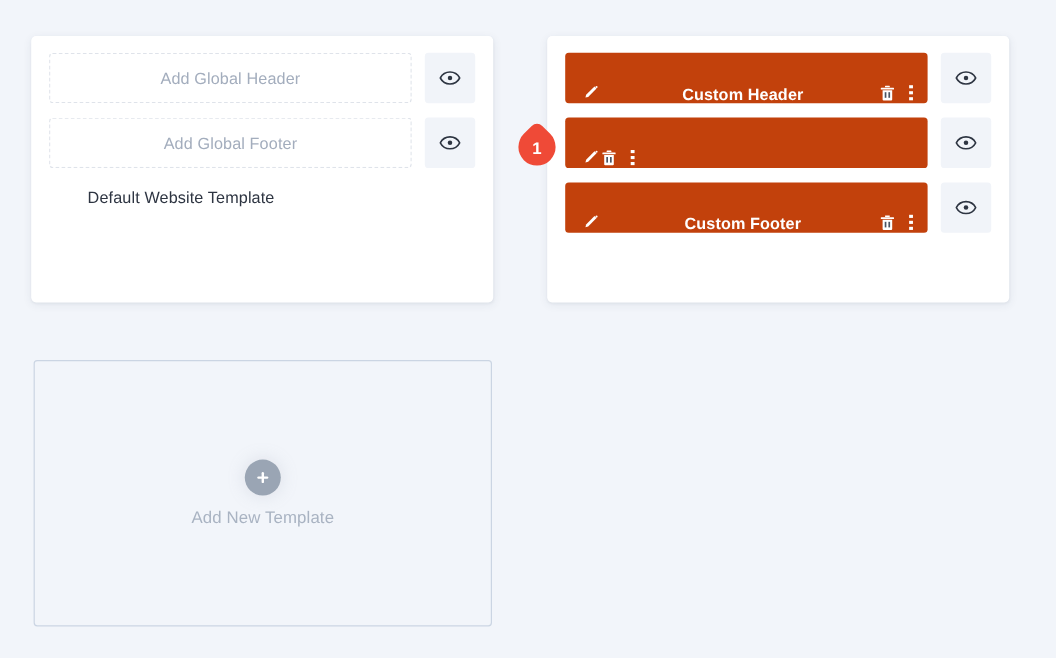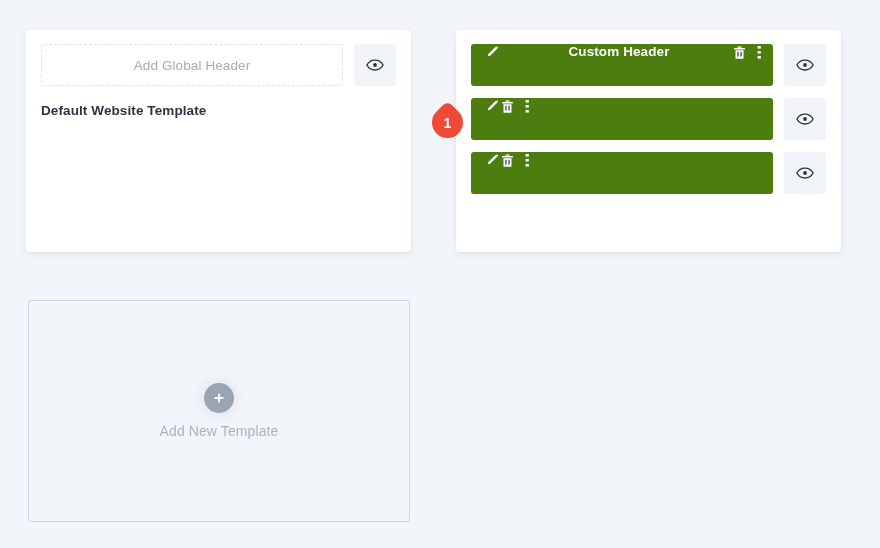--- a/index.html
+++ b/index.html
@@ -55,24 +55,24 @@
     justify-content: center;
     color: #a3adbd;
     font-size: 13.5px;
     letter-spacing: .1px;
     cursor: pointer;
   }
 
   
   .layout-bar {
     flex: 1;
-    background: #4d7c0f;
+    background: #c2410c;
     border-radius: 3px;
     display: flex;
-    align-items: flex-start;
+    align-items: flex-end;
     padding: 0 11px 0 12px;
     position: relative;
     cursor: pointer;
   }
   .layout-bar .bar-title {
     flex: 1;
     text-align: center;
     color: #ffffff;
     font-size: 13.5px;
     font-weight: bold;
@@ -94,21 +94,21 @@
     flex: 0 0 42px;
   }
 
   
   .card-caption {
     margin-top: 17px;
     font-size: 13.5px;
     color: #2e3542;
     letter-spacing: .1px;
   }
-  .card-caption.bold { font-weight: bold; }
+  .card-caption.bold { font-weight: normal; margin-left: 32px; }
 
   
   #add-new {
     position: absolute;
     left: 28px;
     top: 300px;
     width: 382px;
     height: 222px;
     border: 1px solid #cbd5e3;
     border-radius: 3px;
@@ -187,20 +187,33 @@
           <span>
             <svg width="18" height="18" viewBox="0 0 20 20">
               <path d="M10 4.5C5.8 4.5 2.4 7.4 1 10c1.4 2.6 4.8 5.5 9 5.5s7.6-2.9 9-5.5c-1.4-2.6-4.8-5.5-9-5.5z" fill="none" stroke="#2e3542" stroke-width="1.5"></path>
               <circle cx="10" cy="10" r="2.1" fill="#2e3542"></circle>
             </svg>
           </span>
         </div>
       </div>
 
 
+      <div class="row-line">
+        <div class="placeholder">
+          <span>Add Global Footer</span>
+        </div>
+        <div class="eye-btn">
+          <span>
+            <svg width="18" height="18" viewBox="0 0 20 20">
+              <path d="M10 4.5C5.8 4.5 2.4 7.4 1 10c1.4 2.6 4.8 5.5 9 5.5s7.6-2.9 9-5.5c-1.4-2.6-4.8-5.5-9-5.5z" fill="none" stroke="#2e3542" stroke-width="1.5"></path>
+              <circle cx="10" cy="10" r="2.1" fill="#2e3542"></circle>
+            </svg>
+          </span>
+        </div>
+      </div>
 
     </div>
     <div class="card-caption bold">Default Website Template</div>
   </div>
 
   <div class="tpl-card" id="card-allposts">
     <div class="rows">
 
       <div class="row-line">
         <div class="layout-bar">
@@ -278,20 +291,21 @@
       </div>
 
       <div class="row-line">
         <div class="layout-bar">
           <span>
             <svg width="17" height="17" viewBox="0 0 20 20">
               <path d="M14.6 3.6l2 2-8.2 8.2-2.7.7.7-2.7z" fill="#ffffff"></path>
               <circle cx="16.6" cy="4.1" r="1.05" fill="#ffffff"></circle>
             </svg>
           </span>
+          <span class="bar-title">Custom Footer</span>
           <span class="bar-actions">
             <span>
               <svg width="15" height="16" viewBox="0 0 18 18">
                 <rect x="6.6" y="1.2" width="4.8" height="1.5" rx=".4" fill="#ffffff"></rect>
                 <rect x="2.4" y="3.1" width="13.2" height="1.7" rx=".5" fill="#ffffff"></rect>
                 <path d="M4.2 5.6h9.6v9.3a1 1 0 0 1-1 1H5.2a1 1 0 0 1-1-1z" fill="#ffffff"></path>
                 <rect x="6.3" y="7.6" width="1.7" height="5.6" fill="#4a5463"></rect>
                 <rect x="10" y="7.6" width="1.7" height="5.6" fill="#4a5463"></rect>
               </svg>
             </span>

